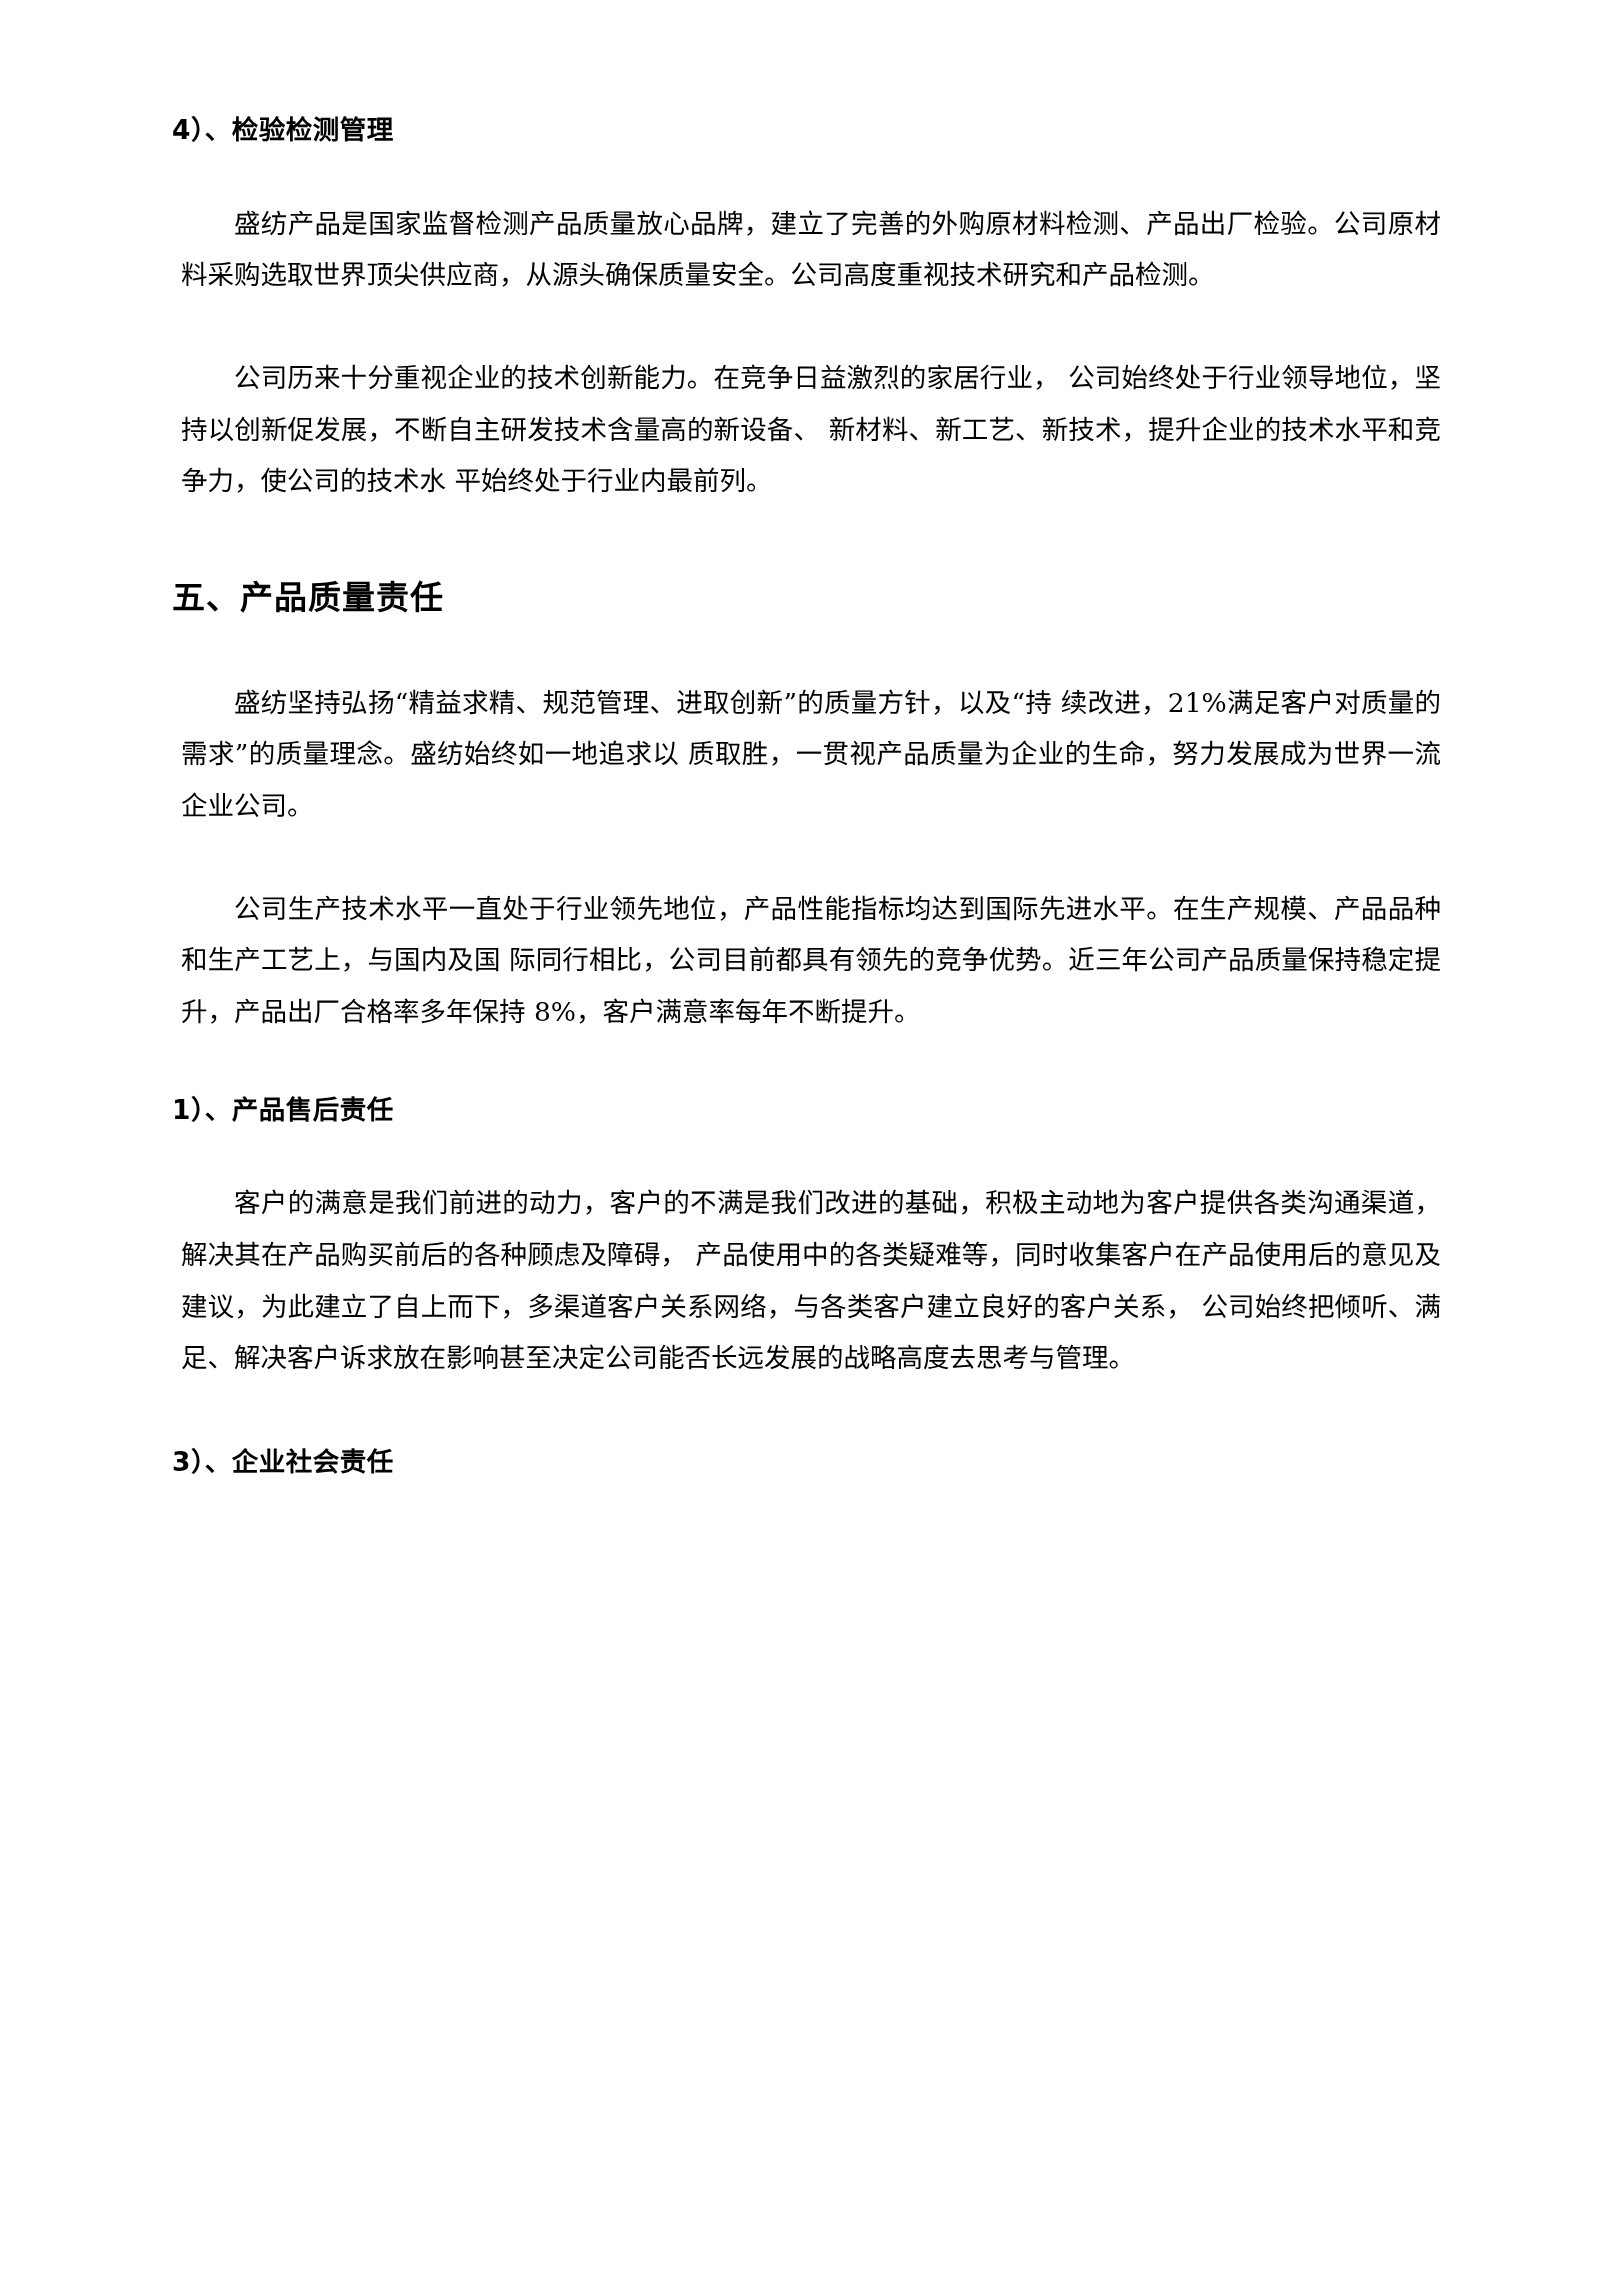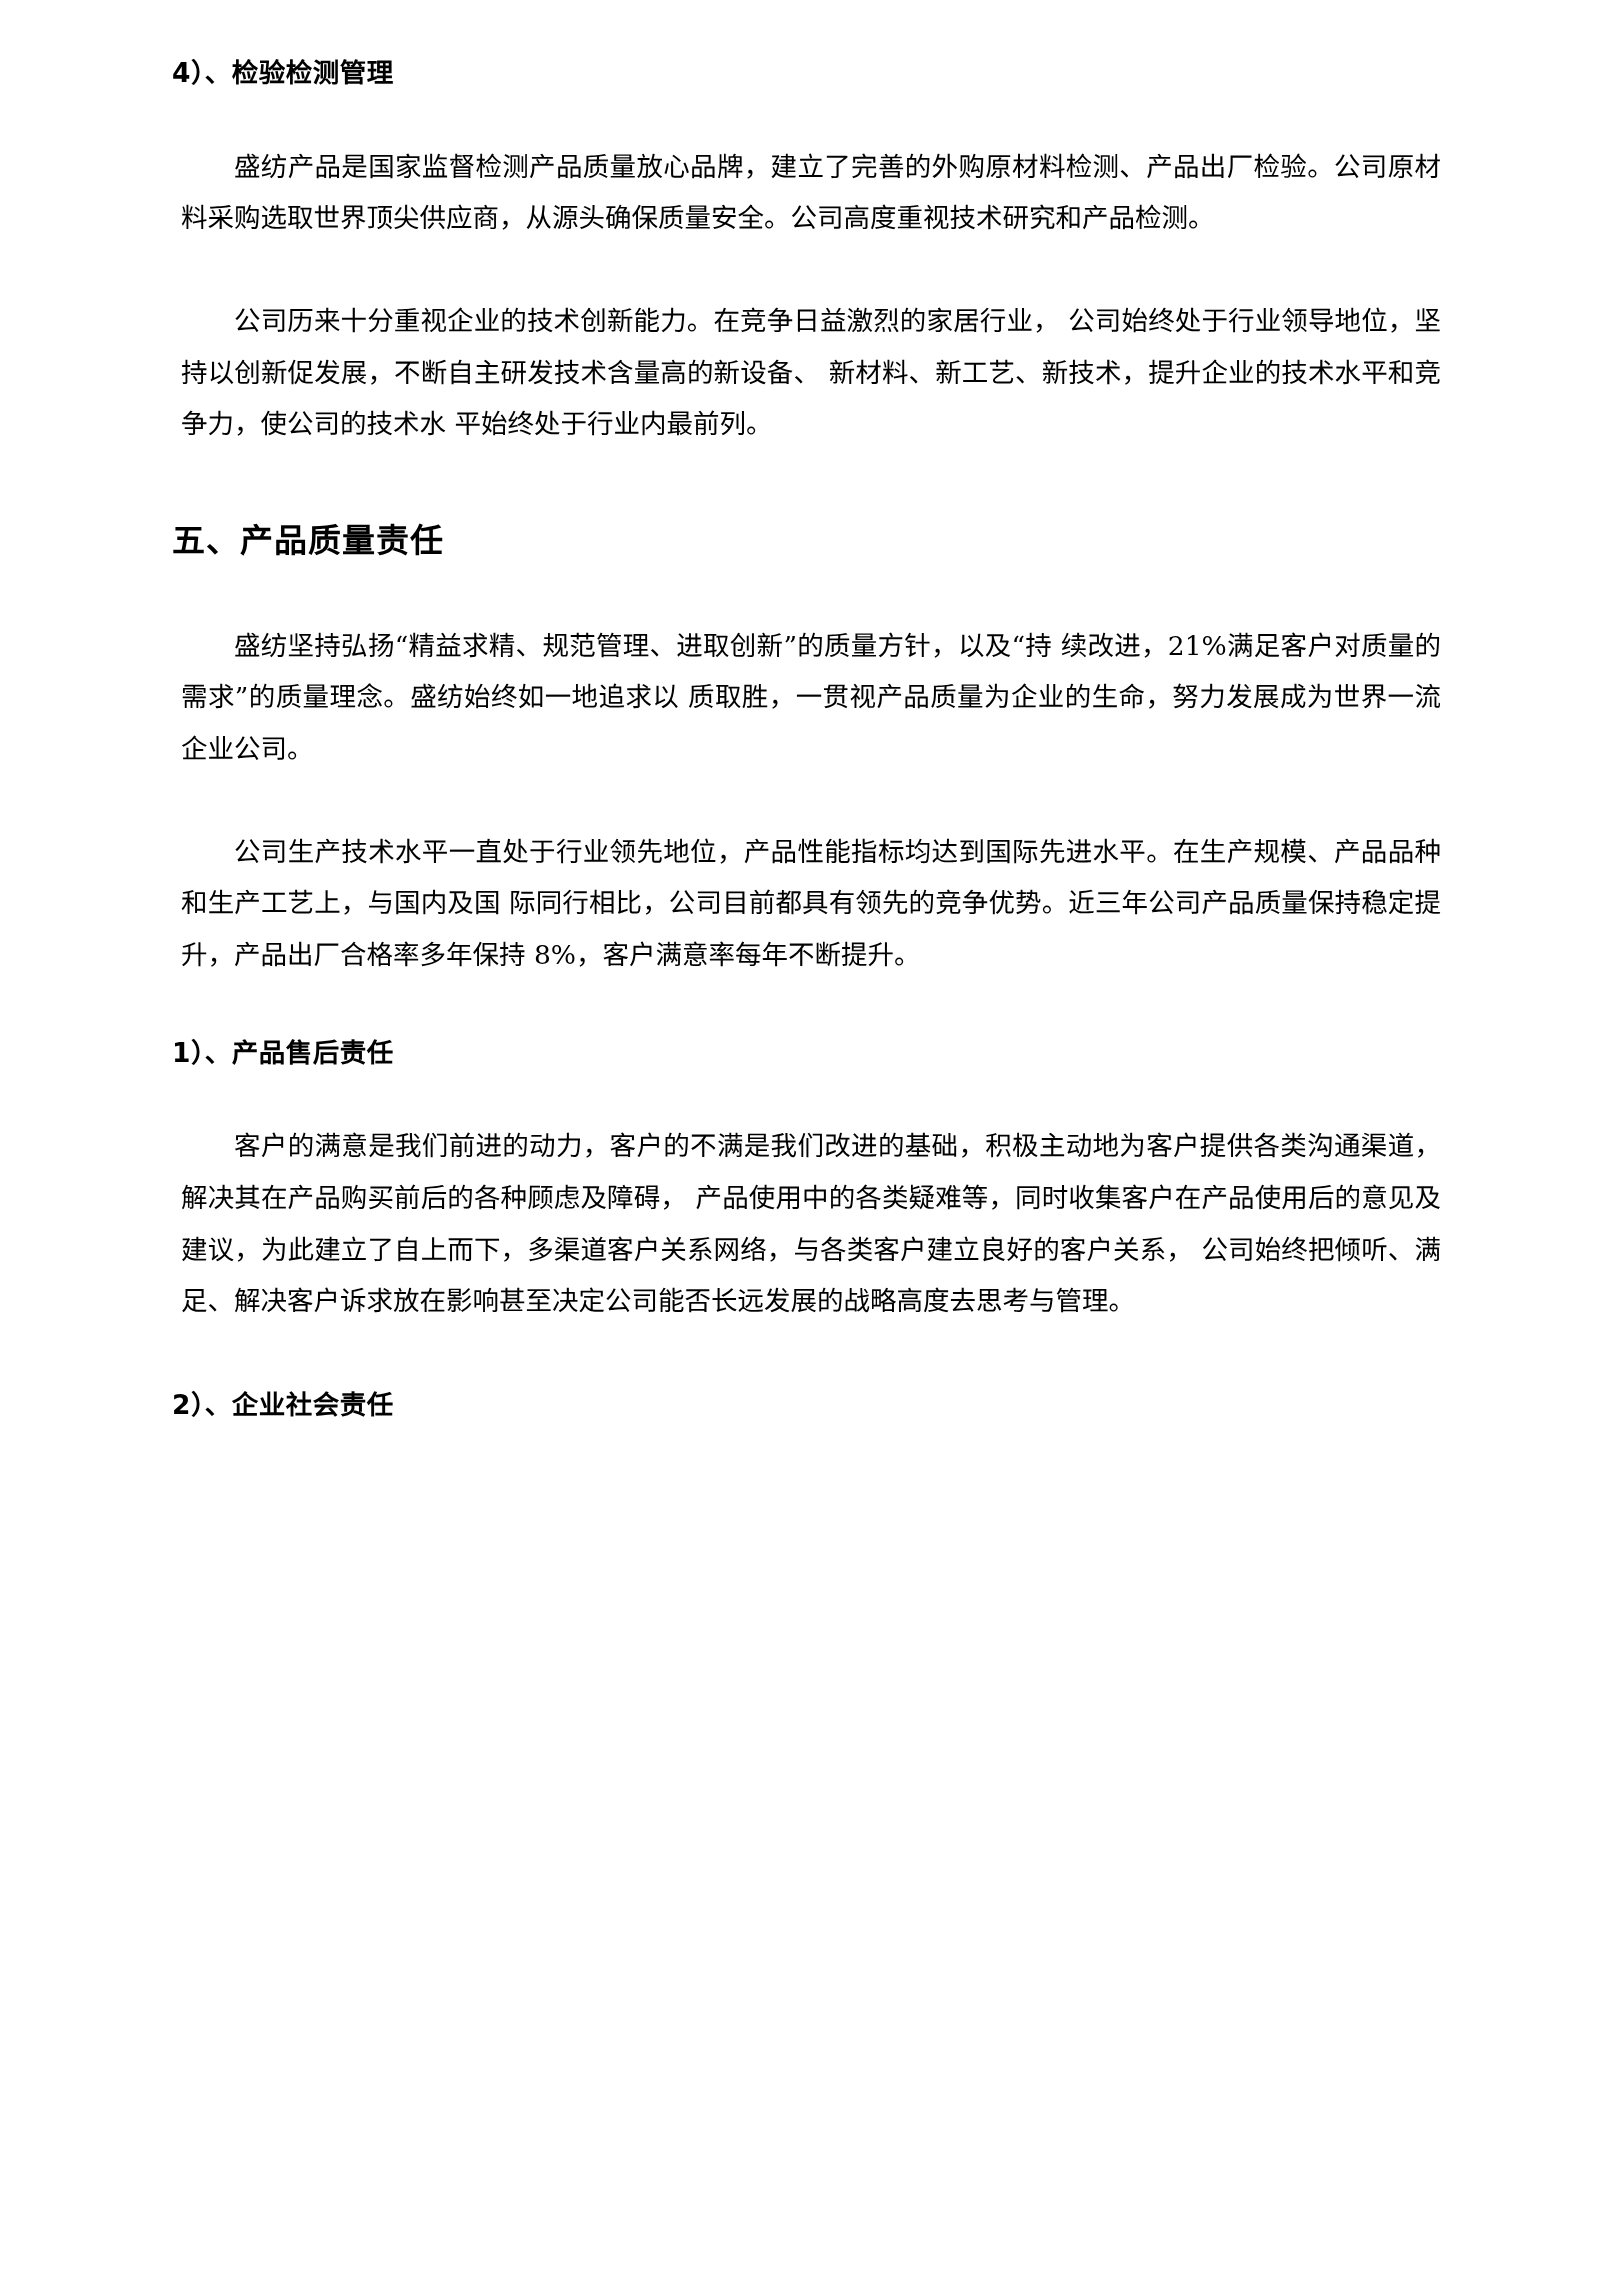--- a/index.html
+++ b/index.html
@@ -6,21 +6,21 @@
     margin: 0;
     padding: 0;
     background: #ffffff;
   }
   .page {
     width: 1621px;
     height: 2293px;
     background: #ffffff;
     position: relative;
     box-sizing: border-box;
-    padding: 53px 172px 88px 172px;
+    padding: 110px 172px 88px 172px;
     font-family: "DejaVu Serif", "Liberation Serif", serif;
     color: #000000;
   }
   .doc-body {
     width: 1278px;
   }
   h3.sub-heading {
     font-family: "DejaVu Sans", "Liberation Sans", sans-serif;
     font-weight: bold;
     font-size: 26.5px;
@@ -85,17 +85,17 @@
     <div class="sp-6"></div>
 
     <h3 class="sub-heading">1）、产品售后责任</h3>
 
     <div class="sp-2"></div>
 
     <p class="para">客户的满意是我们前进的动力，客户的不满是我们改进的基础，积极主动地为客户提供各类沟通渠道，解决其在产品购买前后的各种顾虑及障碍， 产品使用中的各类疑难等，同时收集客户在产品使用后的意见及建议，为此建立了自上而下，多渠道客户关系网络，与各类客户建立良好的客户关系， 公司始终把倾听、满足、解决客户诉求放在影响甚至决定公司能否长远发展的战略高度去思考与管理。</p>
 
     <div class="sp-7"></div>
 
-    <h3 class="sub-heading">2）、企业社会责任</h3>
+    <h3 class="sub-heading">3）、企业社会责任</h3>
 
   </div>
 </div>
 
 
 </body></html>

